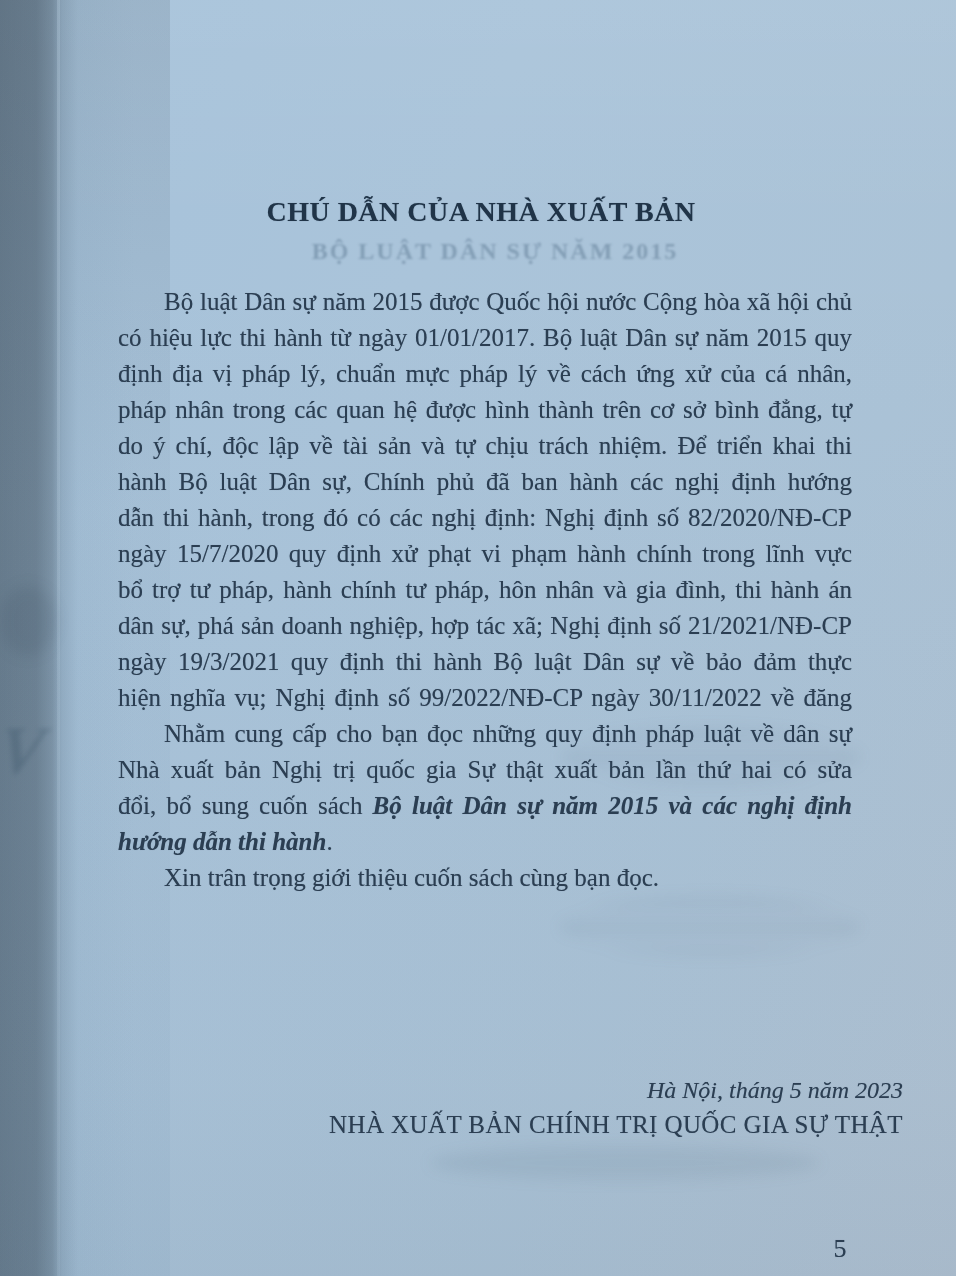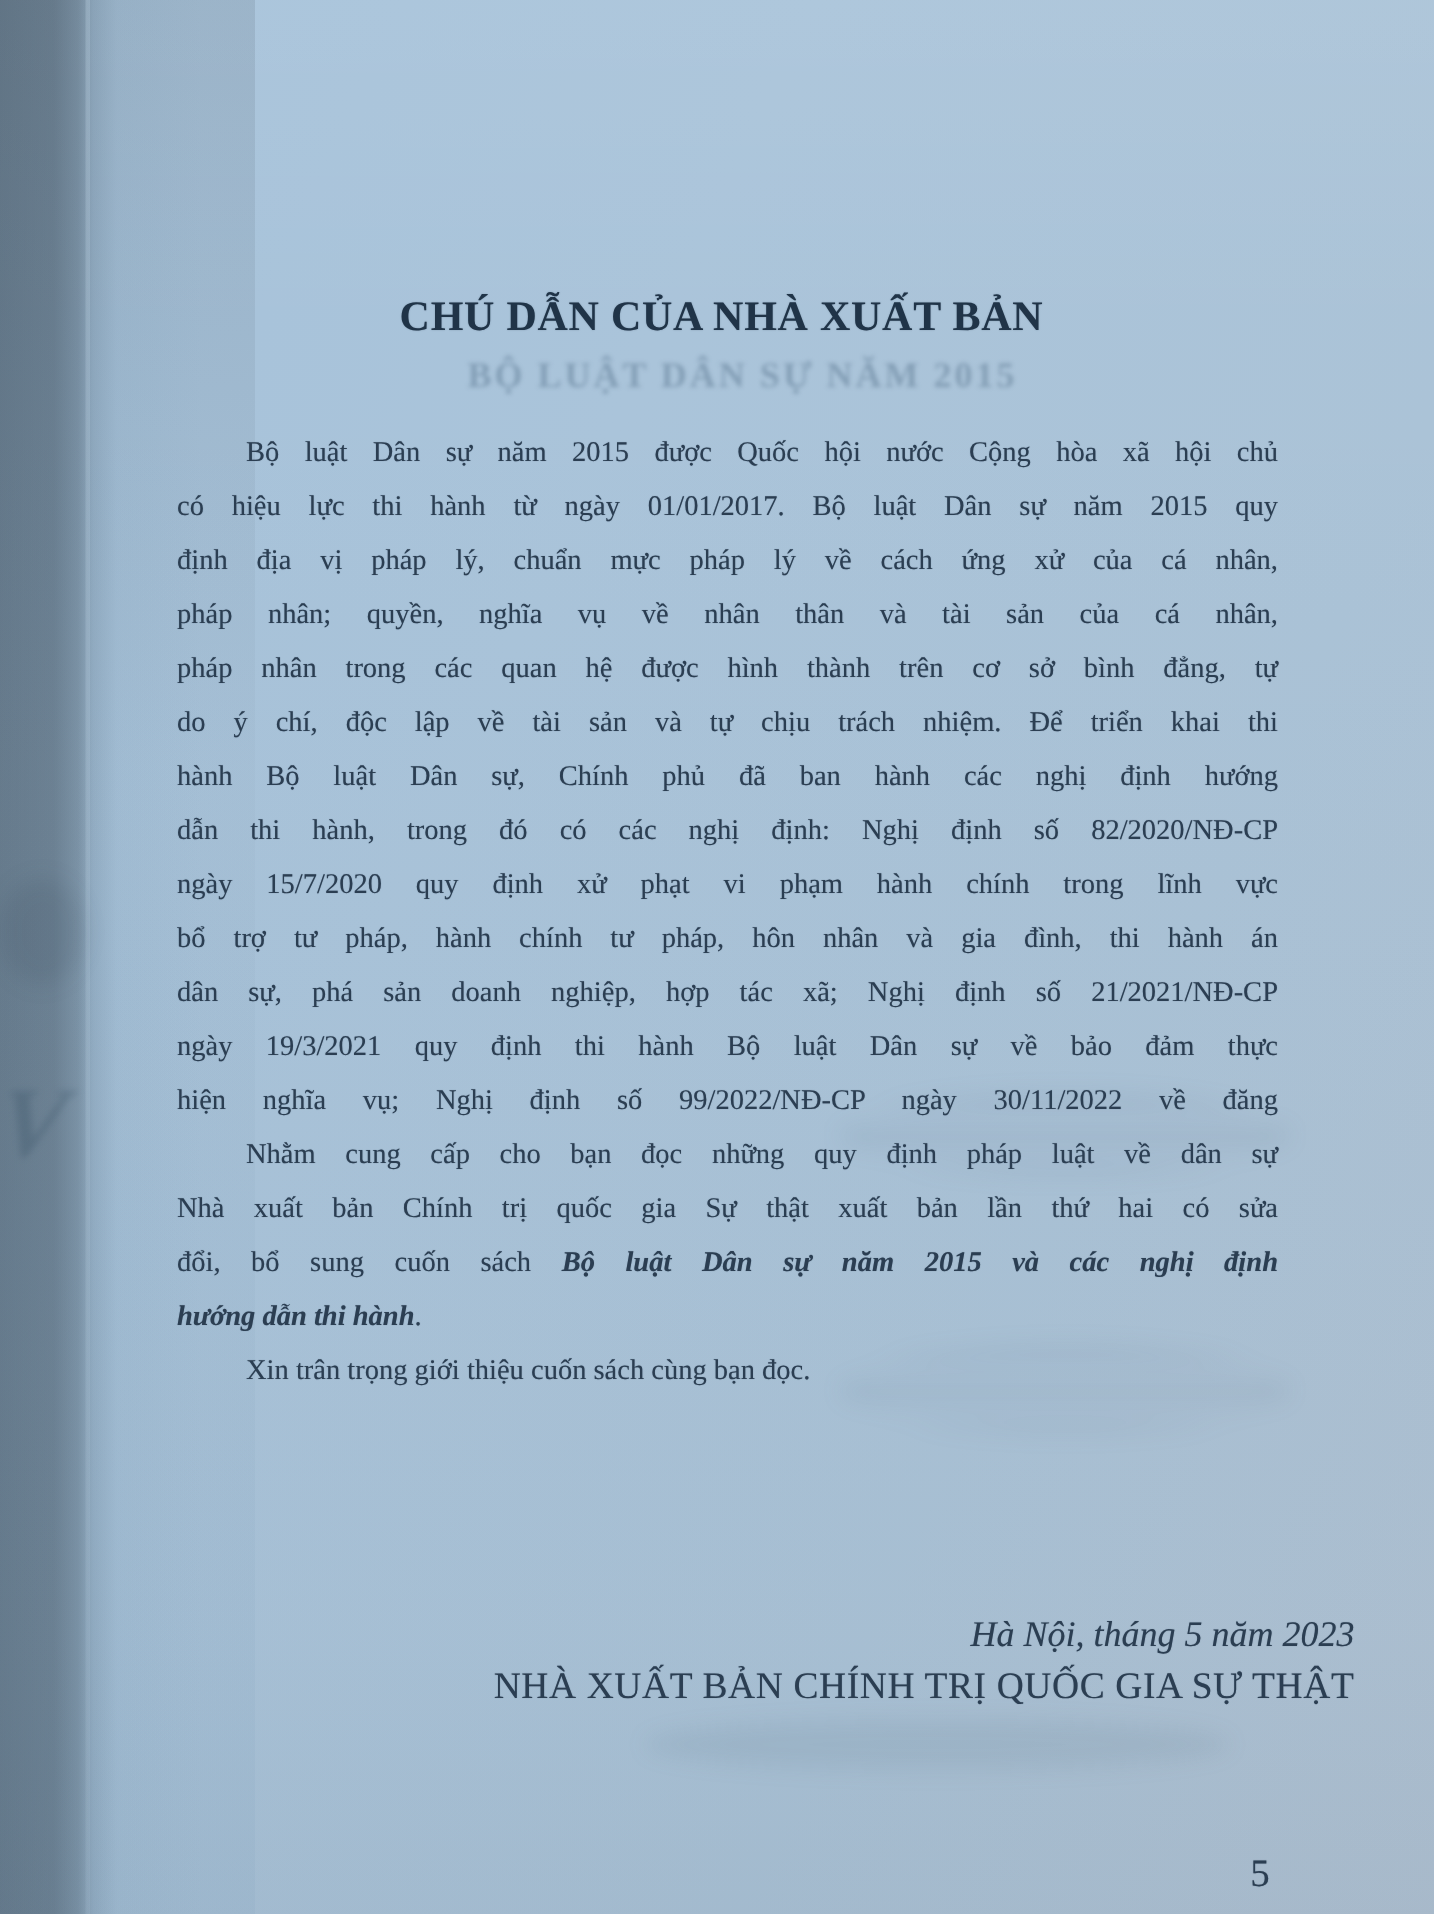--- a/index.html
+++ b/index.html
@@ -40,21 +40,21 @@
   .ghost-heading {
     position: absolute; left: 118px; top: 235px; width: 754px;
     text-align: center; font-weight: bold;
     font-size: 24px; line-height: 32px; letter-spacing: 2px;
     color: rgba(72,100,126,0.38);
     filter: blur(1.3px);
   }
 
   .body-text {
     position: absolute; left: 118px; top: 284px; width: 734px;
-    font-size: 19px; line-height: 36px;
+    font-size: 25px; line-height: 36px;
     color: var(--ink, #2b3e52);
     text-shadow: 0 0 0.7px rgba(43,62,82,0.45);
   }
   .line { text-align: justify; text-align-last: justify; white-space: normal; }
   .line.last { text-align-last: left; }
   .line.indent { text-indent: 46px; }
   .bi { font-weight: bold; font-style: italic; }
 
   .signoff {
     position: absolute; left: 169px; top: 1073px; width: 734px;
@@ -100,32 +100,31 @@
   <div class="smudge s4"></div>
   <div class="ghost-mark">V</div>
 
   <div class="title">CHÚ DẪN CỦA NHÀ XUẤT BẢN</div>
   <div class="ghost-heading">BỘ LUẬT DÂN SỰ NĂM 2015</div>
 
   <div class="body-text">
       <div class="line indent"><span>Bộ luật Dân sự năm 2015 được Quốc hội nước Cộng hòa xã hội chủ</span></div>
       <div class="line"><span>có hiệu lực thi hành từ ngày 01/01/2017. Bộ luật Dân sự năm 2015 quy</span></div>
       <div class="line"><span>định địa vị pháp lý, chuẩn mực pháp lý về cách ứng xử của cá nhân,</span></div>
-      <div class="line"><span>pháp nhân; quyền, nghĩa vụ về nhân thân và tài sản của cá nhân,</span></div>
       <div class="line"><span>pháp nhân trong các quan hệ được hình thành trên cơ sở bình đẳng, tự</span></div>
       <div class="line"><span>do ý chí, độc lập về tài sản và tự chịu trách nhiệm. Để triển khai thi</span></div>
       <div class="line"><span>hành Bộ luật Dân sự, Chính phủ đã ban hành các nghị định hướng</span></div>
       <div class="line"><span>dẫn thi hành, trong đó có các nghị định: Nghị định số 82/2020/NĐ-CP</span></div>
       <div class="line"><span>ngày 15/7/2020 quy định xử phạt vi phạm hành chính trong lĩnh vực</span></div>
       <div class="line"><span>bổ trợ tư pháp, hành chính tư pháp, hôn nhân và gia đình, thi hành án</span></div>
       <div class="line"><span>dân sự, phá sản doanh nghiệp, hợp tác xã; Nghị định số 21/2021/NĐ-CP</span></div>
       <div class="line"><span>ngày 19/3/2021 quy định thi hành Bộ luật Dân sự về bảo đảm thực</span></div>
       <div class="line"><span>hiện nghĩa vụ; Nghị định số 99/2022/NĐ-CP ngày 30/11/2022 về đăng</span></div>
       <div class="line indent"><span>Nhằm cung cấp cho bạn đọc những quy định pháp luật về dân sự</span></div>
-      <div class="line"><span>Nhà xuất bản Chính trị quốc gia Sự thật xuất bản lần thứ hai có sửa</span></div>
+      <div class="line"><span>Nhà xuất bản Nghị trị quốc gia Sự thật xuất bản lần thứ hai có sửa</span></div>
       <div class="line"><span>đổi, bổ sung cuốn sách </span><span class="bi">Bộ luật Dân sự năm 2015 và các nghị định</span></div>
       <div class="line last"><span class="bi">hướng dẫn thi hành</span><span>.</span></div>
       <div class="line indent last"><span>Xin trân trọng giới thiệu cuốn sách cùng bạn đọc.</span></div>
     </div>
 
   <div class="signoff">
     <div class="date">Hà Nội, tháng 5 năm 2023</div>
     <div class="publisher">NHÀ XUẤT BẢN CHÍNH TRỊ QUỐC GIA SỰ THẬT</div>
   </div>
 

